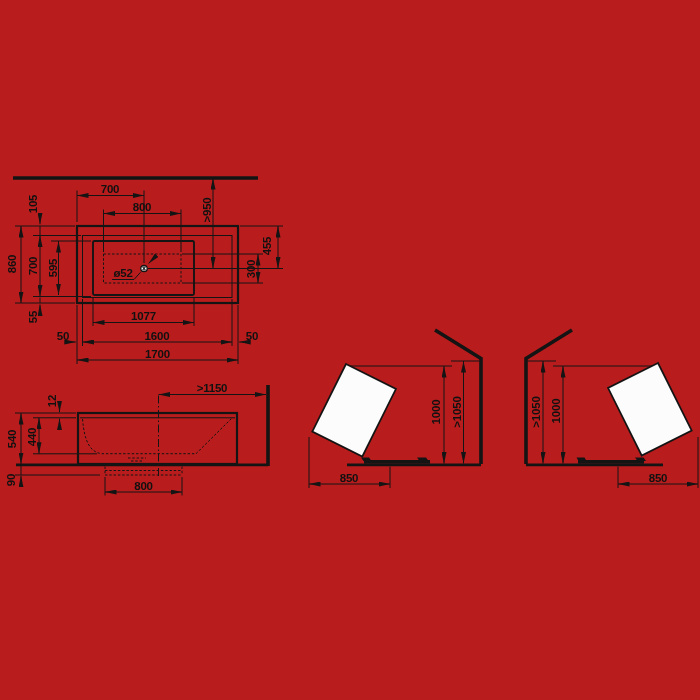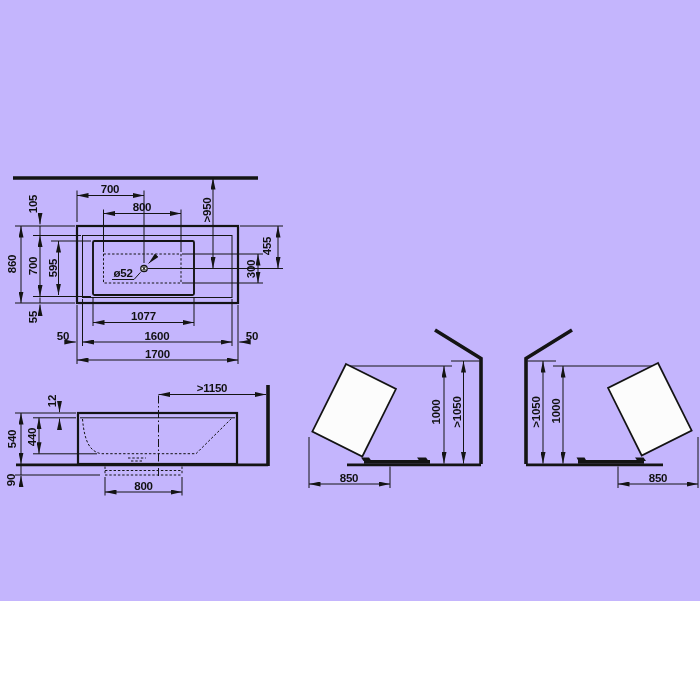--- a/index.html
+++ b/index.html
@@ -1,16 +1,16 @@
 <!DOCTYPE html>
 <html><head>
 <meta charset="utf-8">
 <style>
   html,body{margin:0;padding:0;background:#fff;}
-  .stage{width:700px;height:601px;background:#c4b5fd;position:relative;overflow:hidden;}
+  .stage{width:700px;height:700px;background:#b91c1c;position:relative;overflow:hidden;}
   svg{display:block;}
   
   .w  {stroke:#141414;stroke-width:3.6;fill:none;stroke-linecap:butt;}
   .w2 {stroke:#141414;stroke-width:2.8;fill:none;stroke-linecap:butt;}
   .o  {stroke:#141414;stroke-width:2.2;fill:none;}
   .m  {stroke:#141414;stroke-width:1.9;fill:none;}
   .t  {stroke:#141414;stroke-width:1;fill:none;}
   .dim{stroke:#141414;stroke-width:1;fill:none;}
   .dsh{stroke-dasharray:2.4 1.9;}
   .dd {stroke-dasharray:8 2.5 1.5 2.5;}

